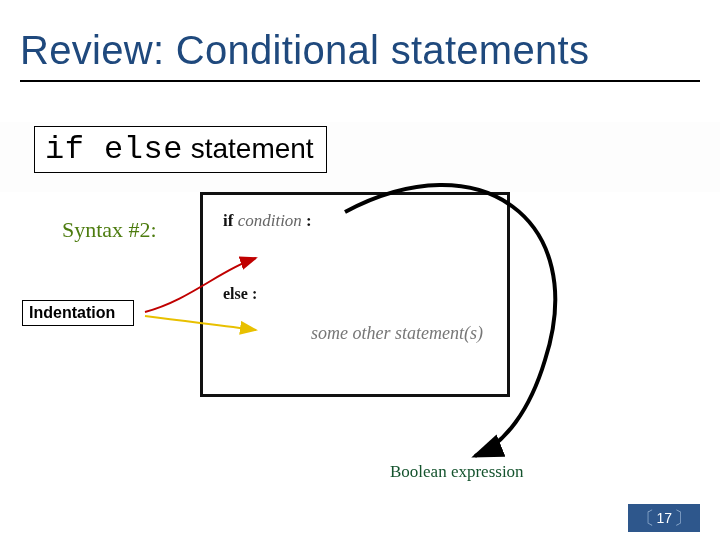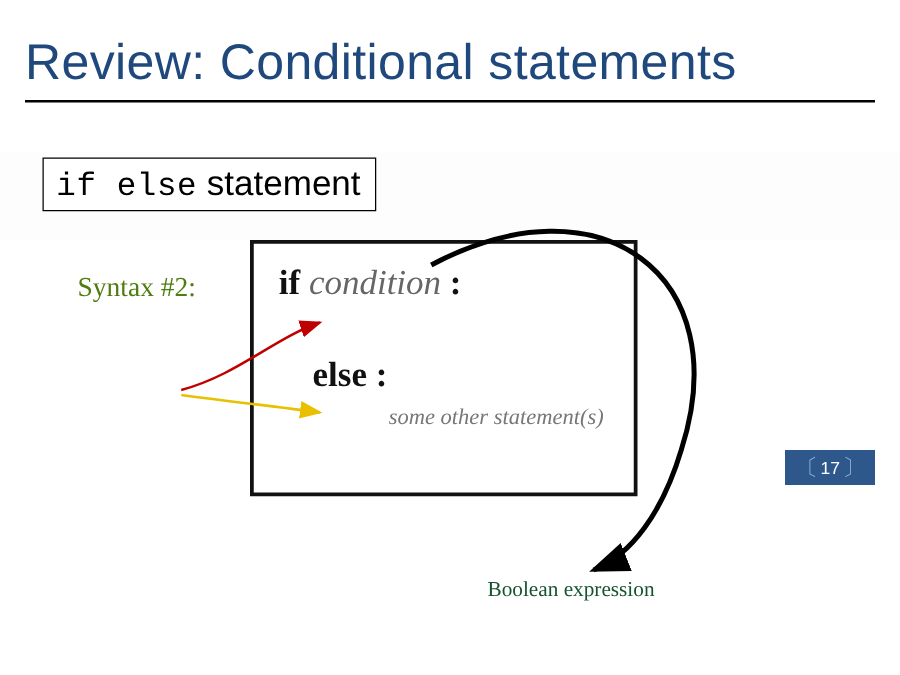--- a/index.html
+++ b/index.html
@@ -1,43 +1,43 @@
 <!DOCTYPE html>
 <html><head>
 <meta charset="utf-8">
 <style>
   * { box-sizing: border-box; margin: 0; padding: 0; }
   html, body { width: 720px; height: 540px; background: #fff; overflow: hidden; font-family: Arial, sans-serif; }
-  .slide { position: relative; width: 720px; height: 396px; }
+  .slide { position: relative; width: 720px; height: 540px; }
 
   .title { position: absolute; left: 20px; top: 28px; font-size: 40px; color: #1F497D; letter-spacing: 0.3px; }
   .title-rule { position: absolute; left: 20px; top: 80px; width: 680px; height: 2px; background: #000; }
 
   .subheading-box { position: absolute; left: 34px; top: 126px; padding: 4px 12px 4px 10px; border: 1px solid #000; background: #fff; }
-  .subheading-keyword { font-family: "Courier New", monospace; font-size: 26px; color: #000; letter-spacing: 0.5px; }
+  .subheading-keyword { font-family: "Courier New", monospace; font-size: 32px; color: #000; letter-spacing: 0.5px; }
   .subheading-rest { font-size: 28px; color: #000; }
 
   .syntax-label { position: absolute; left: 62px; top: 217px; font-family: "Comic Sans MS", cursive; font-size: 22px; color: #4d7c0f; }
 
   .indentation-box { position: absolute; left: 22px; top: 300px; padding: 3px 18px 3px 6px; border: 1px solid #000; background: #fff; font-size: 16px; font-weight: bold; color: #000; }
 
   .boolean-label { position: absolute; left: 390px; top: 462px; font-family: "Comic Sans MS", cursive; font-size: 17px; color: #14532d; }
 
   
   .footer { position: absolute; bottom: 8px; right: 20px; }
   .page-pill { display: inline-flex; align-items: center; background: #2E578C; color: #fff; font-size: 14px; padding: 2px 6px; }
   .bracket { font-family: "Courier New", monospace; font-size: 18px; color: #9bb7d6; padding: 0 2px; }
 
   
   .code-box { position: absolute; left: 200px; top: 192px; width: 310px; height: 205px; border: 3px solid #111; background: #fff; }
   .code-line { position: absolute; font-family: "Comic Sans MS", cursive; color: #111; }
-  .l1 { left: 20px; top: 16px; font-size: 28px; font-weight: bold; }
+  .l1 { left: 20px; top: 16px; font-size: 17px; font-weight: bold; }
   .l1-cond { font-weight: normal; color: #666; font-style: italic; }
   .l2 { left: 60px; top: 54px; font-size: 18px; color: #777; font-style: italic; }
-  .l3 { left: 20px; top: 90px; font-size: 28px; font-weight: bold; margin-left: 27px; }
+  .l3 { left: 20px; top: 90px; font-size: 16px; font-weight: bold; }
   .l4 { left: 60px; top: 128px; font-size: 18px; color: #777; font-style: italic; margin-left: 48px; }
 
   
   .shade { position: absolute; left: 0; top: 122px; width: 720px; height: 70px; background: #f2f2f2; opacity: 0.15; }
 
   svg.overlay { position: absolute; left: 0; top: 0; width: 720px; height: 540px; pointer-events: none; }
 </style>
 </head>
 <body>
 
@@ -47,20 +47,23 @@
   <div class="title-rule"></div>
 
   <div class="shade"></div>
 
   <div class="subheading-box">
     <span class="subheading-keyword">if else</span><span class="subheading-rest"> statement</span>
   </div>
 
   <div class="syntax-label">Syntax #2:</div>
 
+  <div class="indentation-box">
+    <span>Indentation</span>
+  </div>
 
   <div class="code-box">
     <div class="code-line l1">
       <span>if </span><span class="l1-cond">condition</span><span> :</span>
     </div>
     <div class="code-line l3">
       <span>else</span><span> :</span>
     </div>
     <div class="code-line l4">some other statement(s)</div>
   </div>

